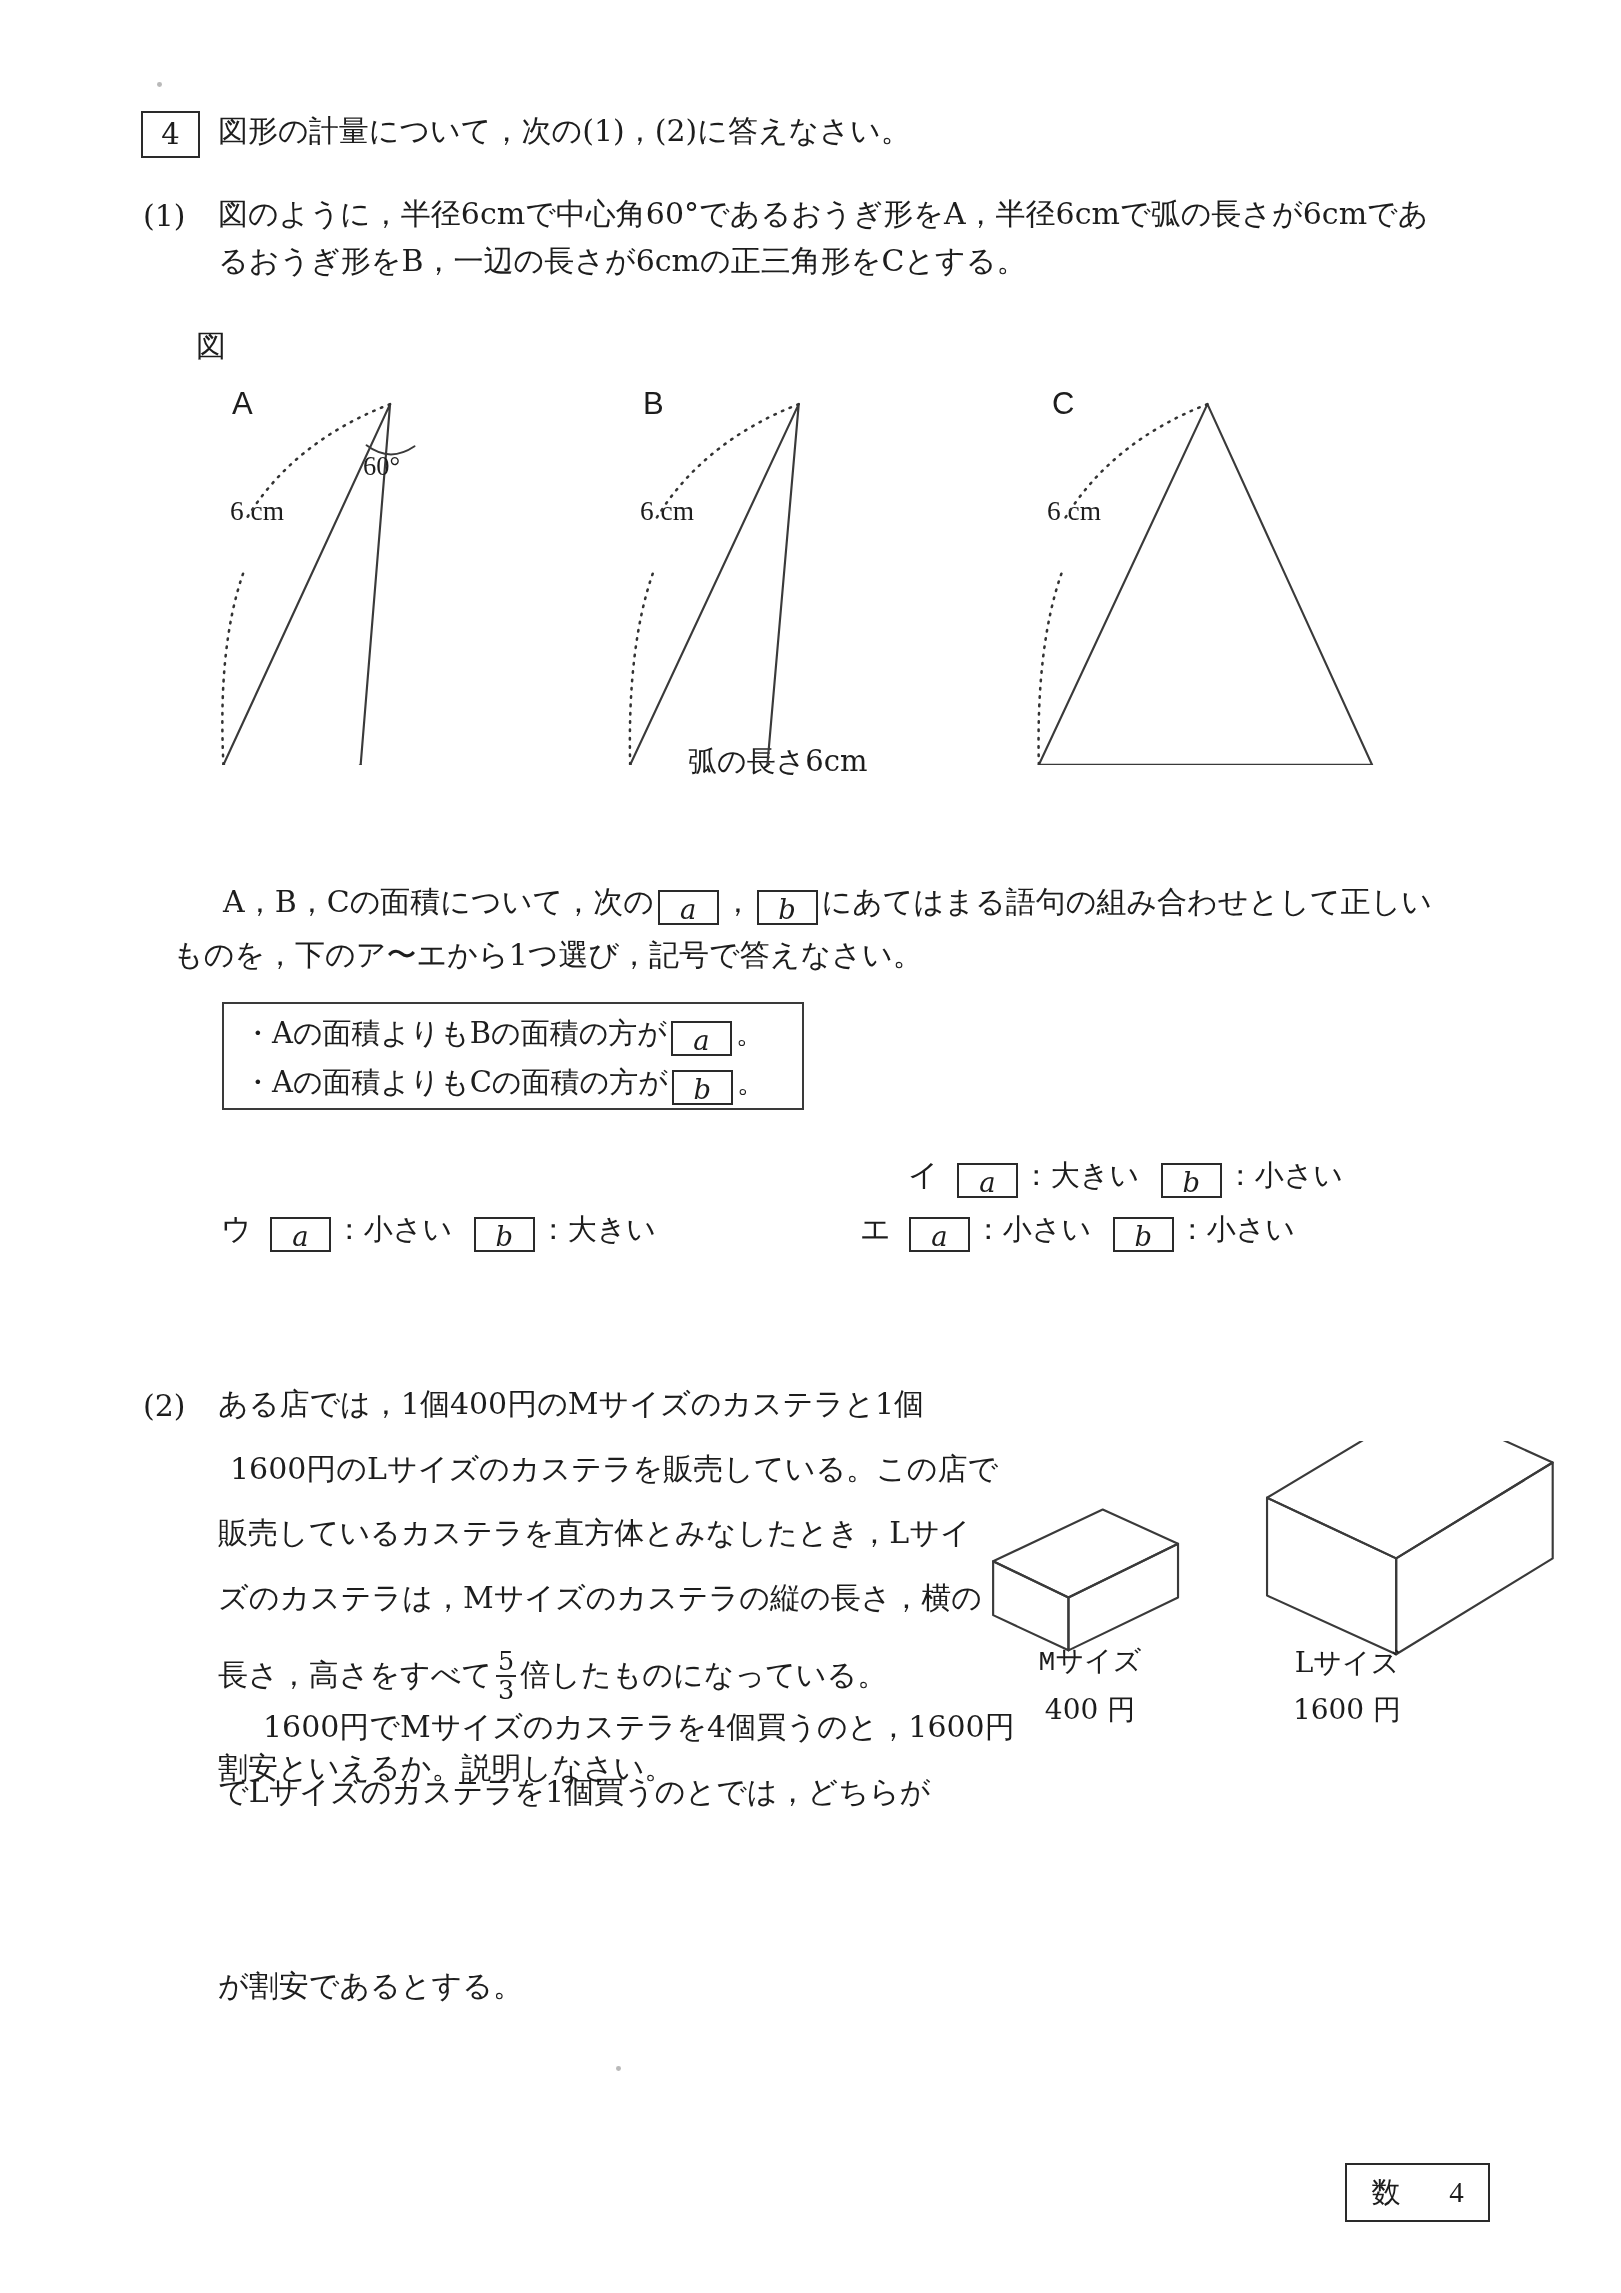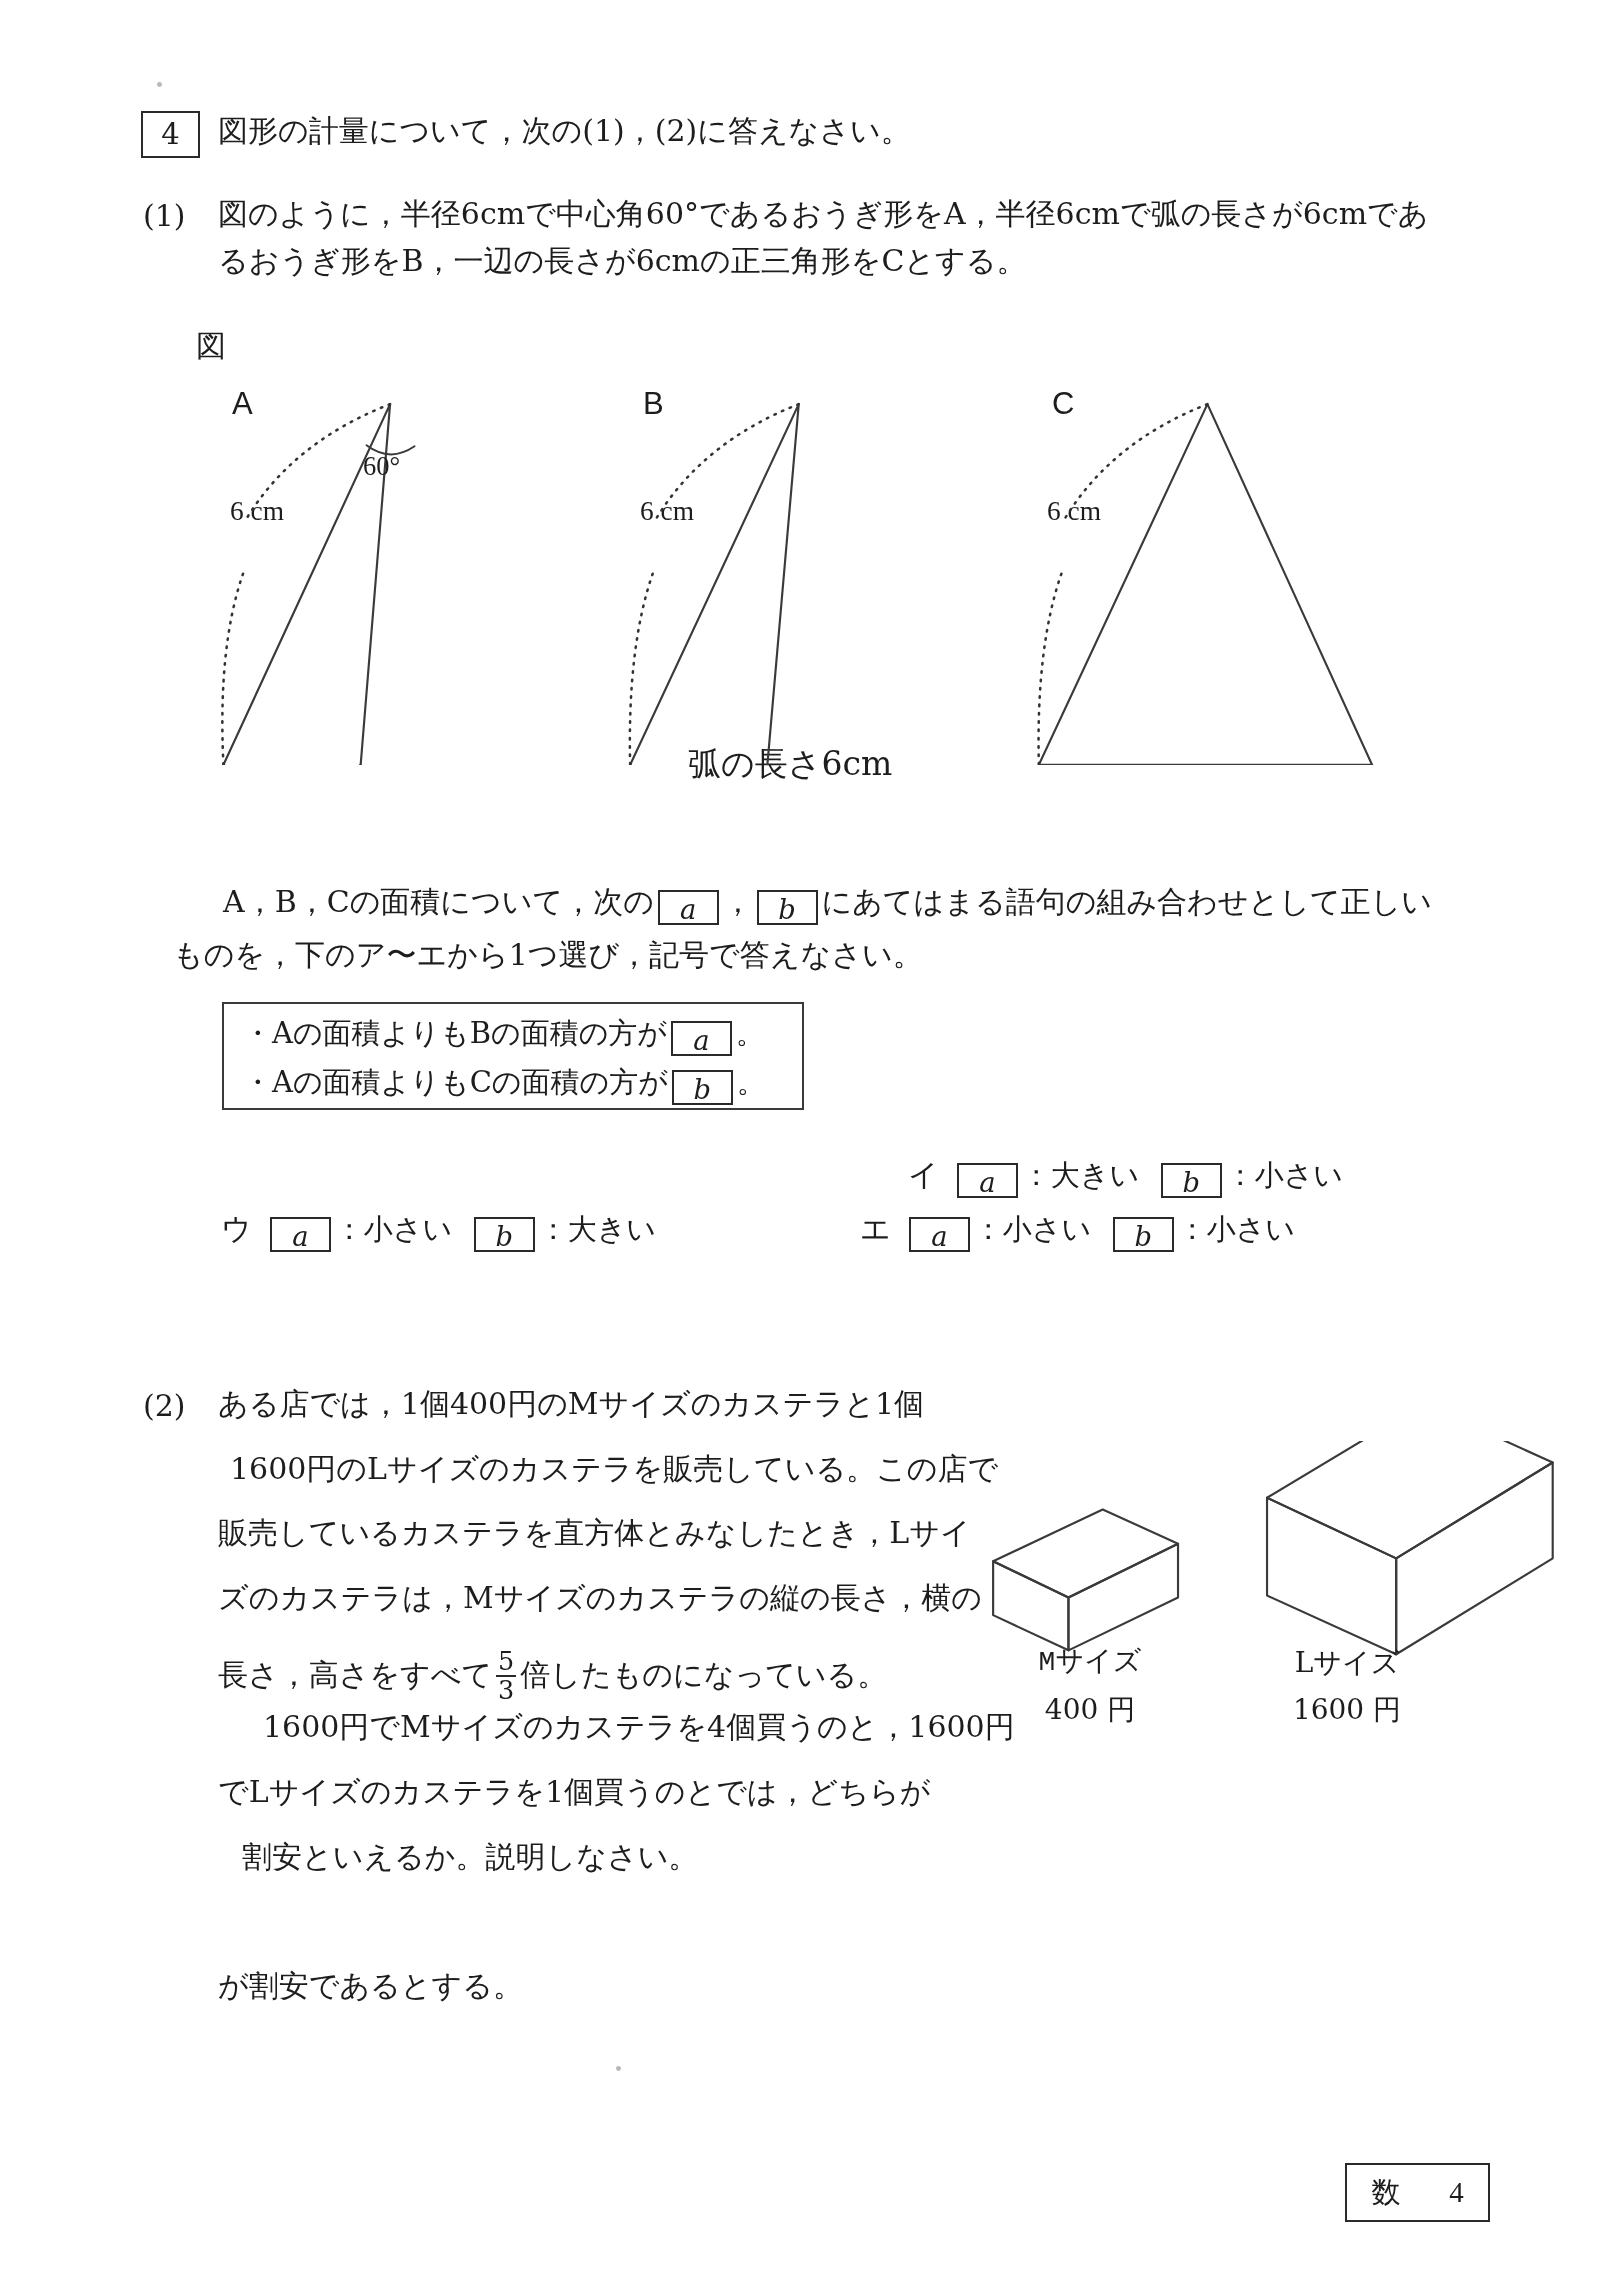--- a/index.html
+++ b/index.html
@@ -39,21 +39,21 @@
   #letter-A{left:232px;top:388px;}
   #letter-B{left:643px;top:388px;}
   #letter-C{left:1052px;top:388px;}
 
   
   .cm-label{font-size:27.4px;}
   #cm-A{left:230px;top:498px;}
   #cm-B{left:640px;top:498px;}
   #cm-C{left:1047px;top:498px;}
 
-  #arc-label{left:688px;top:747px;font-size:33px;}
+  #arc-label{left:688px;top:747px;font-size:29px;}
 
   #svg-figure{left:0px;top:353px;}
 
   
   #sel-line1{left:223px;top:887px;font-size:30px;}
   #sel-line2{left:173px;top:940px;font-size:30px;}
 
   .inline-box{
     display:inline-block;
     border:2px solid #2a2a2a;
@@ -89,21 +89,21 @@
   
   #q2-label{left:143px;top:1391px;font-size:30px;}
   .q2-line{left:218px;font-size:30px;}
   #q2-l1{top:1389px;}
   #q2-l2{top:1454px;margin-left:12px;}
   #q2-l3{top:1518px;}
   #q2-l4{top:1583px;}
   #q2-l5{top:1648px;}
   #q2-l6{top:1712px;}
   #q2-l7{top:1777px;}
-  #q2-l8{top:1842px;margin-left:24px;}
+  #q2-l8{top:1753px;}
   #q2-l9{top:1906px;}
   #q2-l10{top:1971px;}
 
   .frac{
     display:inline-block;
     vertical-align:-13.7px;
     text-align:center;
     font-size:25.5px;
     line-height:1.05;
     margin:0 3.9px;

